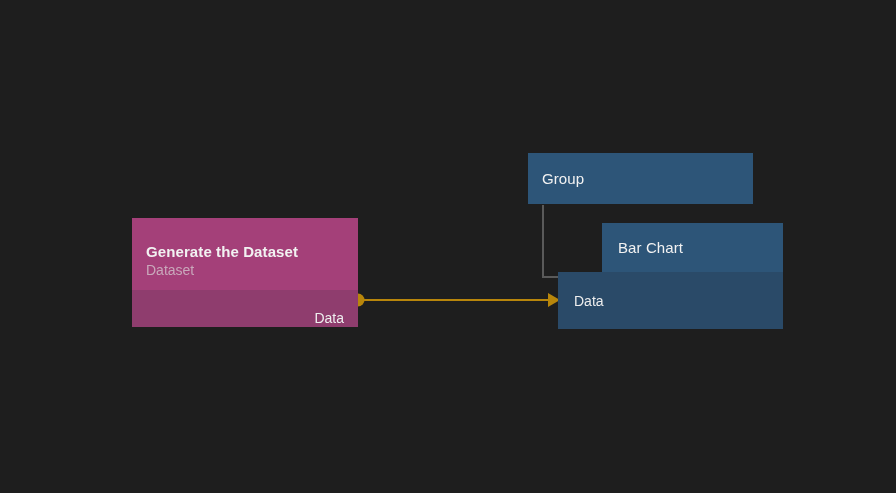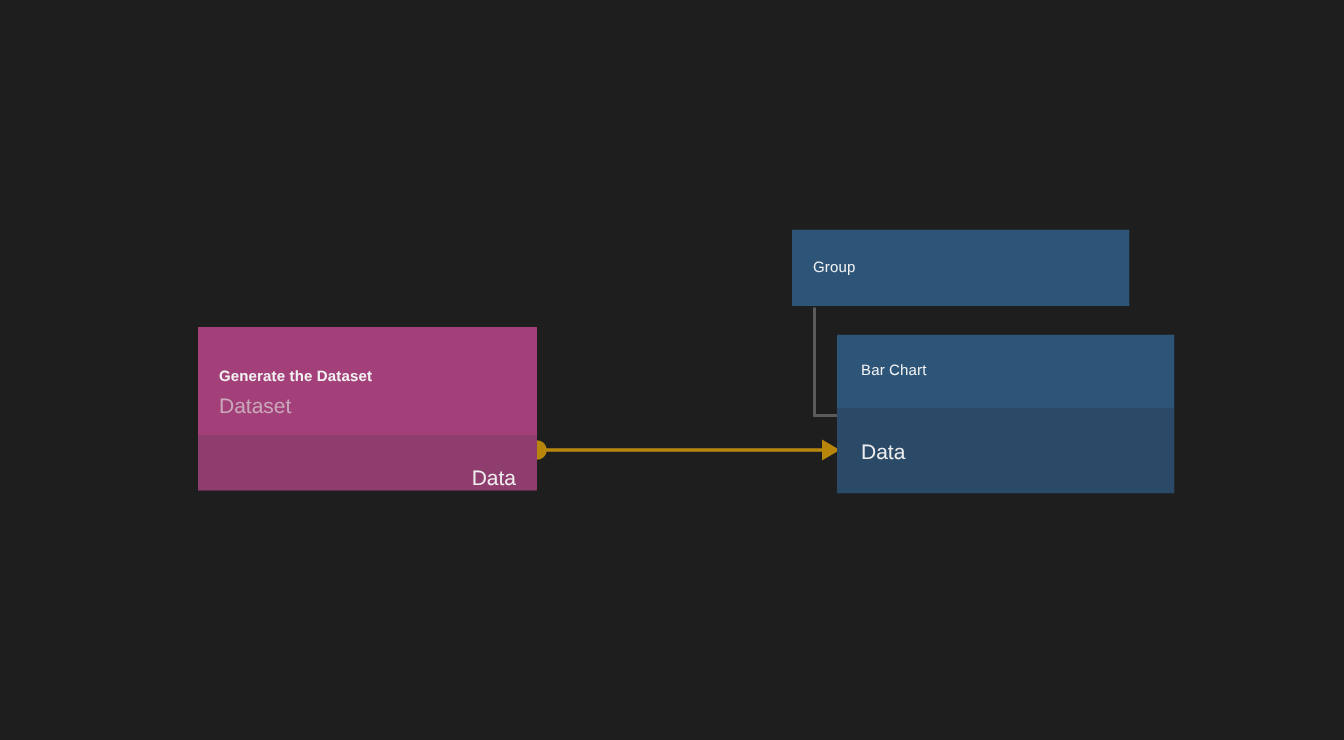--- a/index.html
+++ b/index.html
@@ -40,21 +40,21 @@
 
   .node-header {
     box-sizing: border-box;
     display: flex;
     flex-direction: column;
     justify-content: center;
   }
 
   .node-title {
     color: #f2f2f2;
-    font-size: 10px;
+    font-size: 15px;
     line-height: 19px;
     letter-spacing: 0.1px;
     white-space: nowrap;
   }
   .node-title.bold { font-weight: bold; }
 
   .node-subtitle {
     color: #c9a8bb;
     font-size: 14px;
     line-height: 18px;
@@ -82,21 +82,21 @@
     font-size: 14px;
     line-height: 18px;
     white-space: nowrap;
   }
 
   
   .node-function .node-header { background: #a44079; margin-top: 18px; }
   .node-function .node-body   { background: #8f3d6e; }
 
   .node-group   .node-header  { background: #2d5578; }
-  .node-chart   .node-header  { background: #2d5578; }
+  .node-chart   .node-header  { background: #2d5578; margin-left: 44px; }
   .node-chart   .node-body    { background: #2a4a68; }
 </style>
 </head>
 <body style="background: rgb(30, 30, 30);">
 
 <div id="canvas" style="width: 896px; height: 493px; background: rgb(30, 30, 30);">
 
   <svg id="edge-layer" viewBox="0 0 896 493" xmlns="http://www.w3.org/2000/svg">
 
     <g>

